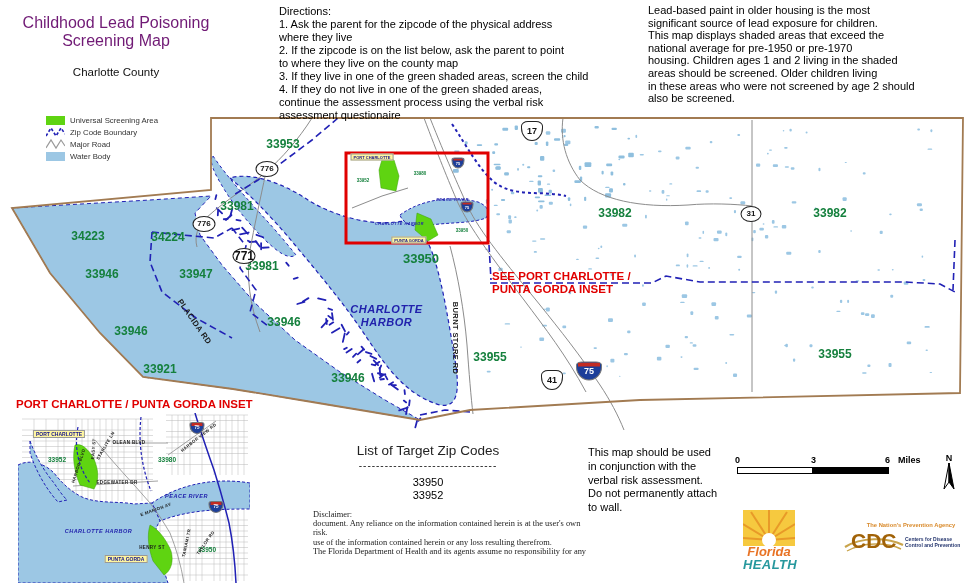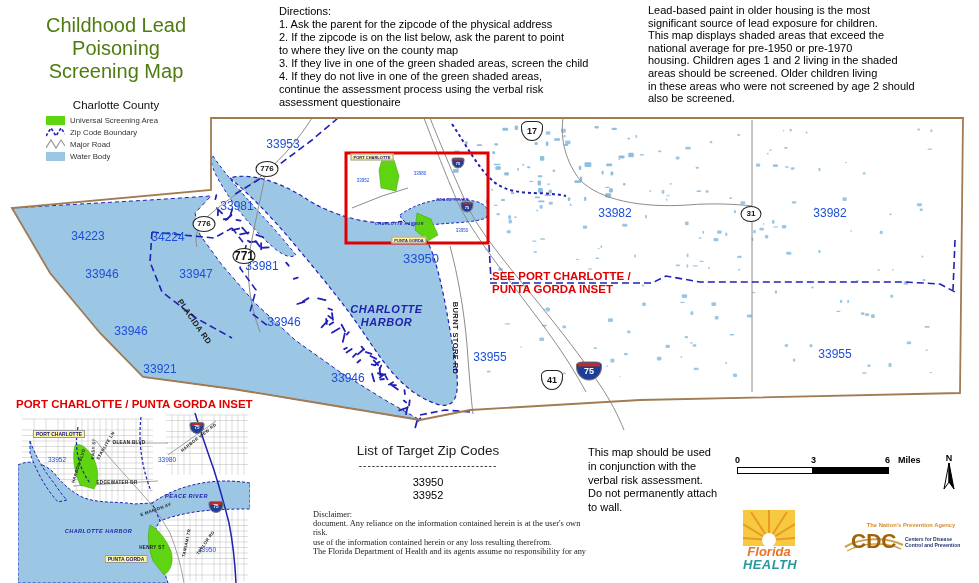--- a/index.html
+++ b/index.html
@@ -1,35 +1,35 @@
 <!DOCTYPE html>
 <html><head>
 <meta charset="utf-8">
 <style>
   html,body{margin:0;padding:0;background:#fff;}
   .page{position:relative;width:979px;height:583px;background:#fff;overflow:hidden;
         font-family:"Liberation Sans",sans-serif;color:#000;}
   svg{position:absolute;left:0;top:0;}
   
   .title-block{position:absolute;left:8px;top:14px;width:216px;text-align:center;}
-  .title-line{font-size:20px;color:#4d7c0f;}
+  .title-line{font-size:16px;color:#701a75;}
   .subtitle{font-size:11.5px;margin-top:16px;color:#111;}
   
   .legend{position:absolute;left:46px;top:114px;font-size:7.8px;color:#333;}
   .legend-row{display:flex;align-items:center;height:12px;}
   .swatch{width:19px;height:9px;margin-right:5px;flex:0 0 auto;}
   .swatch.green{background:#5FD411;}
   .swatch.waterbody{background:#9CC7E4;}
   .swatch.zig{height:12px;}
   
   .directions{position:absolute;left:279px;top:5px;font-size:11px;line-height:13px;width:360px;}
   .info{position:absolute;left:648px;top:4px;font-size:11px;line-height:12.6px;width:330px;}
   
   .lbl{position:absolute;transform:translate(-50%,-50%);white-space:nowrap;line-height:1;}
-  .lbl.zip{color:#1d4ed8;font-weight:normal;}
+  .lbl.zip{color:#15803d;font-weight:bold;}
   .lbl.water{color:#2121AC;font-weight:bold;font-style:italic;letter-spacing:.5px;padding-left:19px;}
   .lbl.road{color:#1a1a1a;font-weight:bold;letter-spacing:.4px;}
   .lbl.ybox{background:#FFF6A0;border:.5px solid #999;color:#14148C;font-weight:bold;padding:.5px 2px;}
   .note-red{position:absolute;left:492px;top:225px;color:#E00000;font-weight:bold;
             font-size:11.5px;line-height:13px;margin-top:45px;}
   .inset-title{position:absolute;left:16px;top:398px;color:#E00000;font-weight:bold;font-size:11.5px;}
   
   .shield{position:absolute;transform:translate(-50%,-50%);display:flex;align-items:center;
           justify-content:center;font-weight:bold;line-height:1;}
   .shield span{position:relative;z-index:2;}
@@ -522,20 +522,21 @@
     <div class="legend-row">
       <span class="swatch waterbody"></span>
       <span>Water Body</span>
     </div>
   </div>
 
   <div class="directions">
     <div>Directions:</div>
     <div>
         <div>1. Ask the parent for the zipcode of the physical address</div>
+        <div>where they live</div>
         <div>2. If the zipcode is on the list below, ask the parent to point</div>
         <div>to where they live on the county map</div>
         <div>3.  If they live in one of the green shaded areas, screen the child</div>
         <div>4.  If they do not live in one of the green shaded areas,</div>
         <div>continue the assessment process using the verbal risk</div>
         <div>assessment questionaire</div>
       </div>
   </div>
 
   <div class="info">

